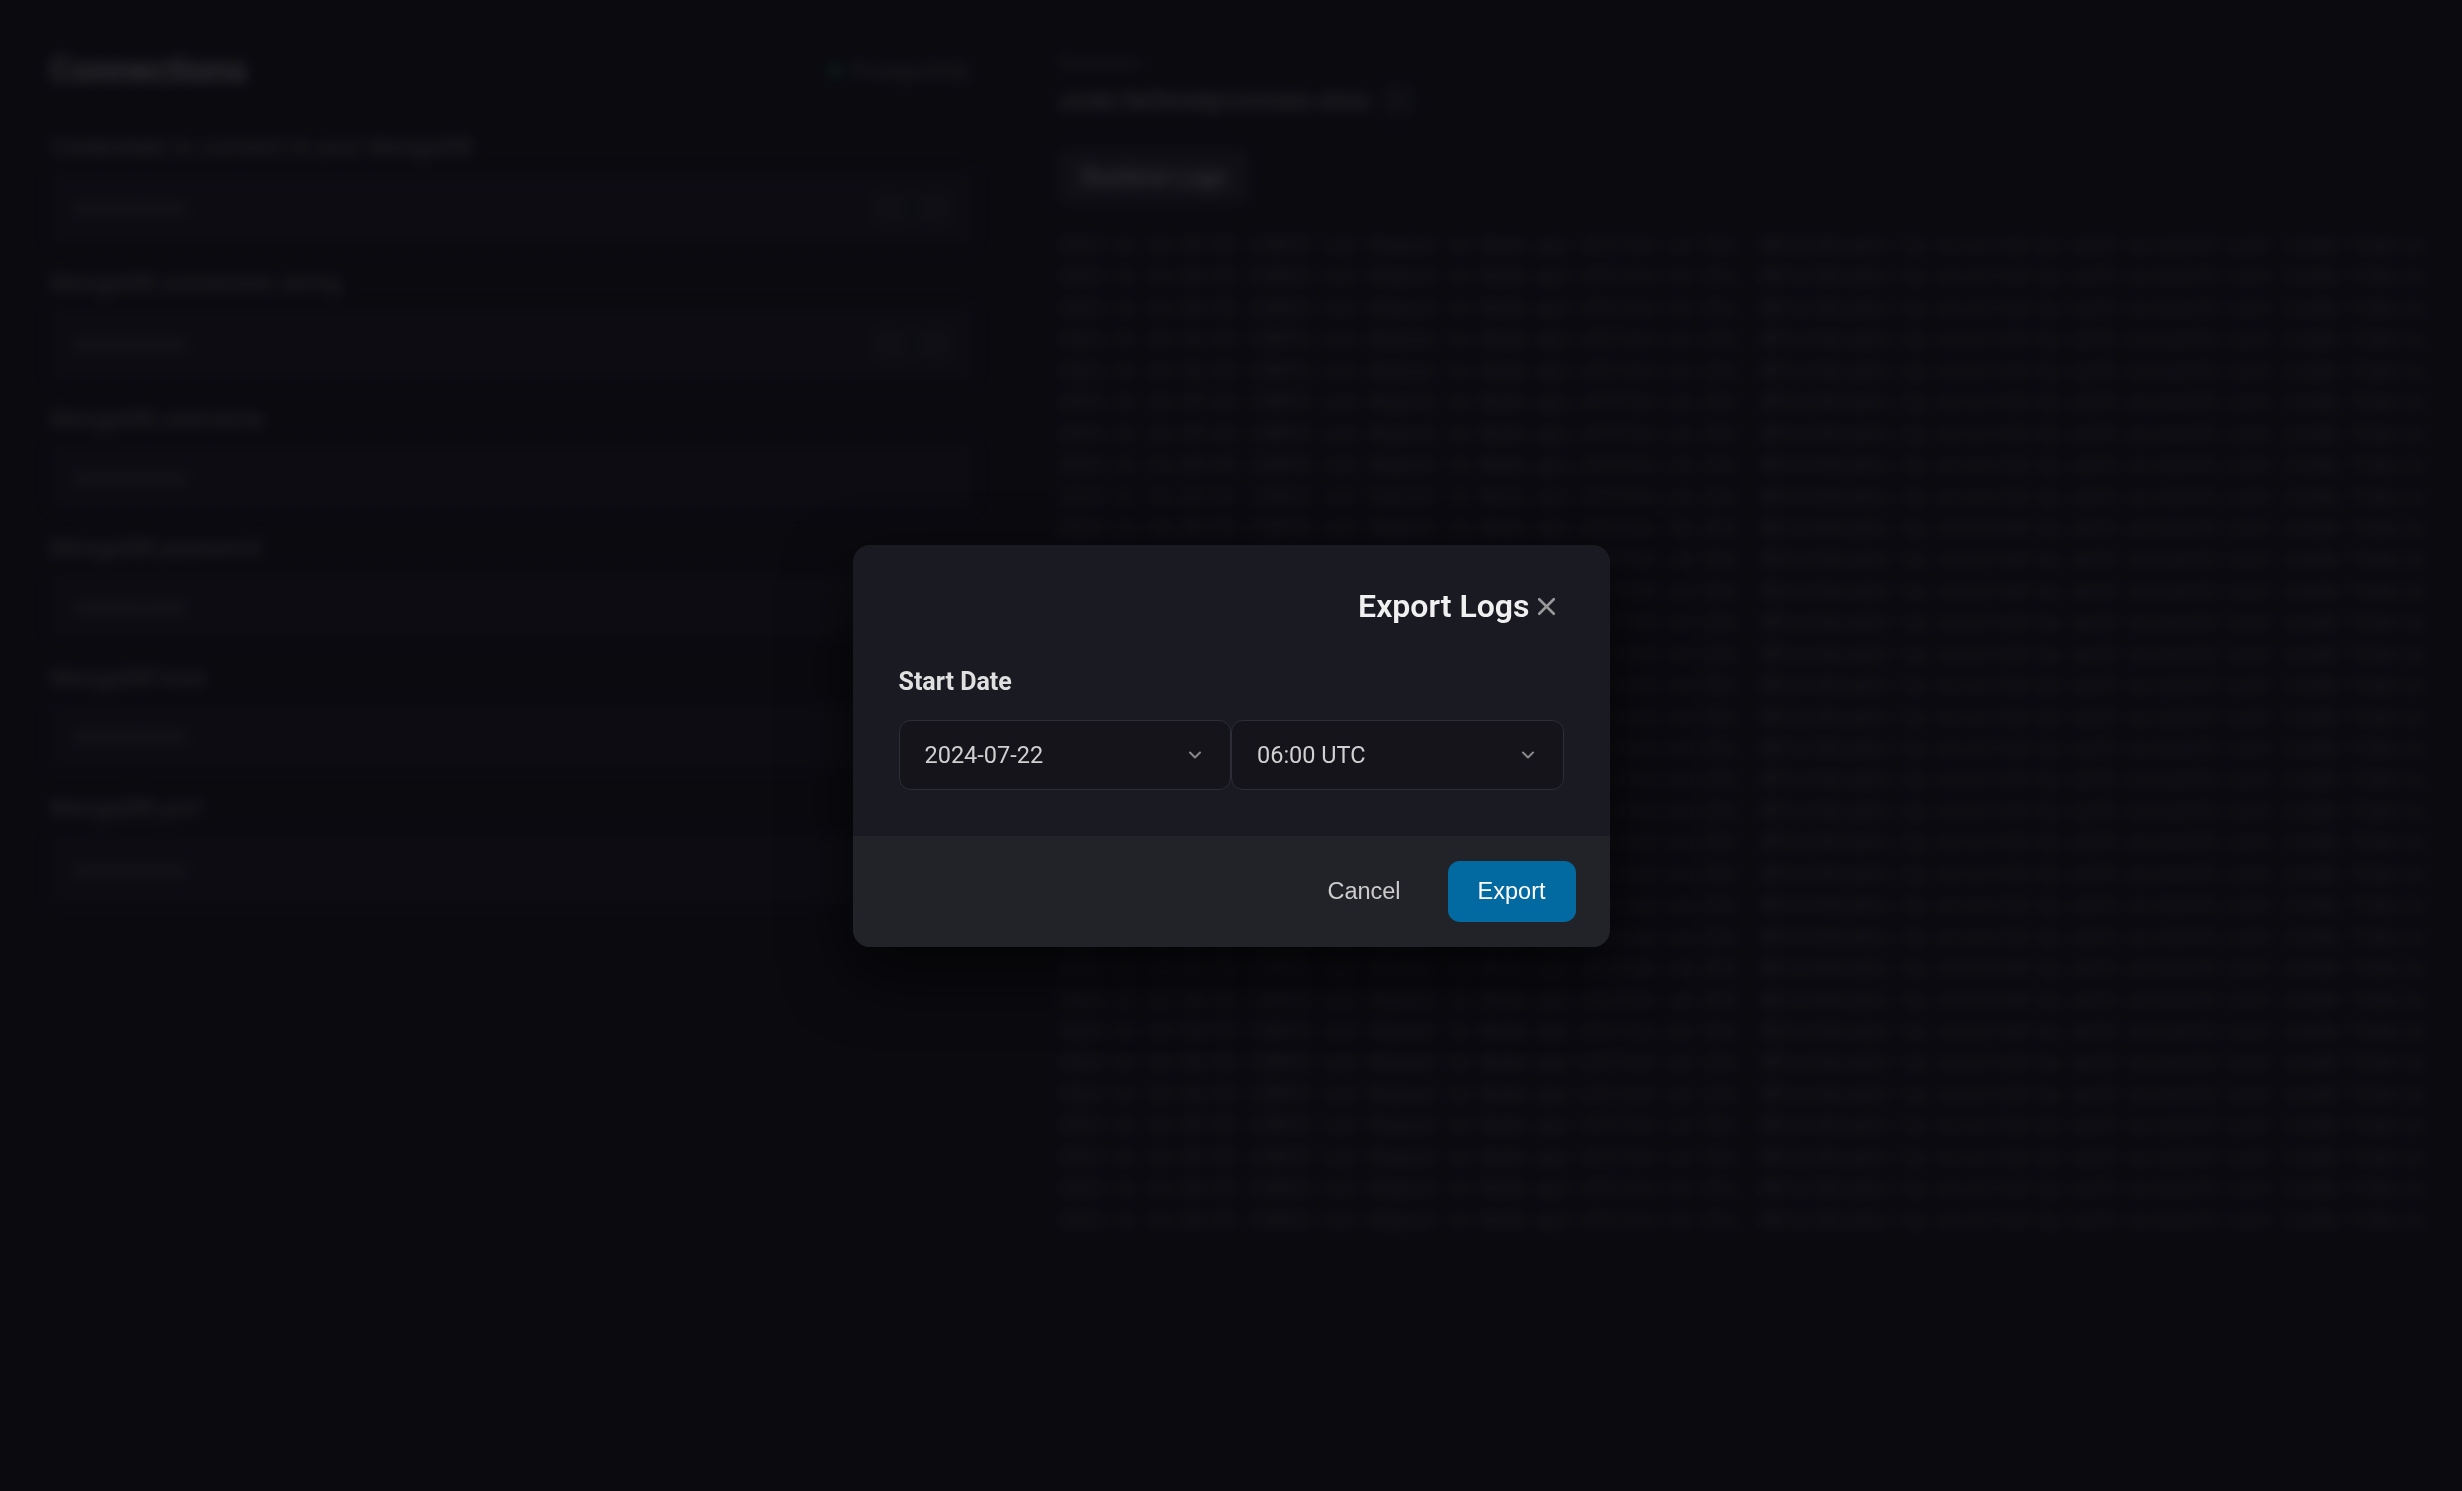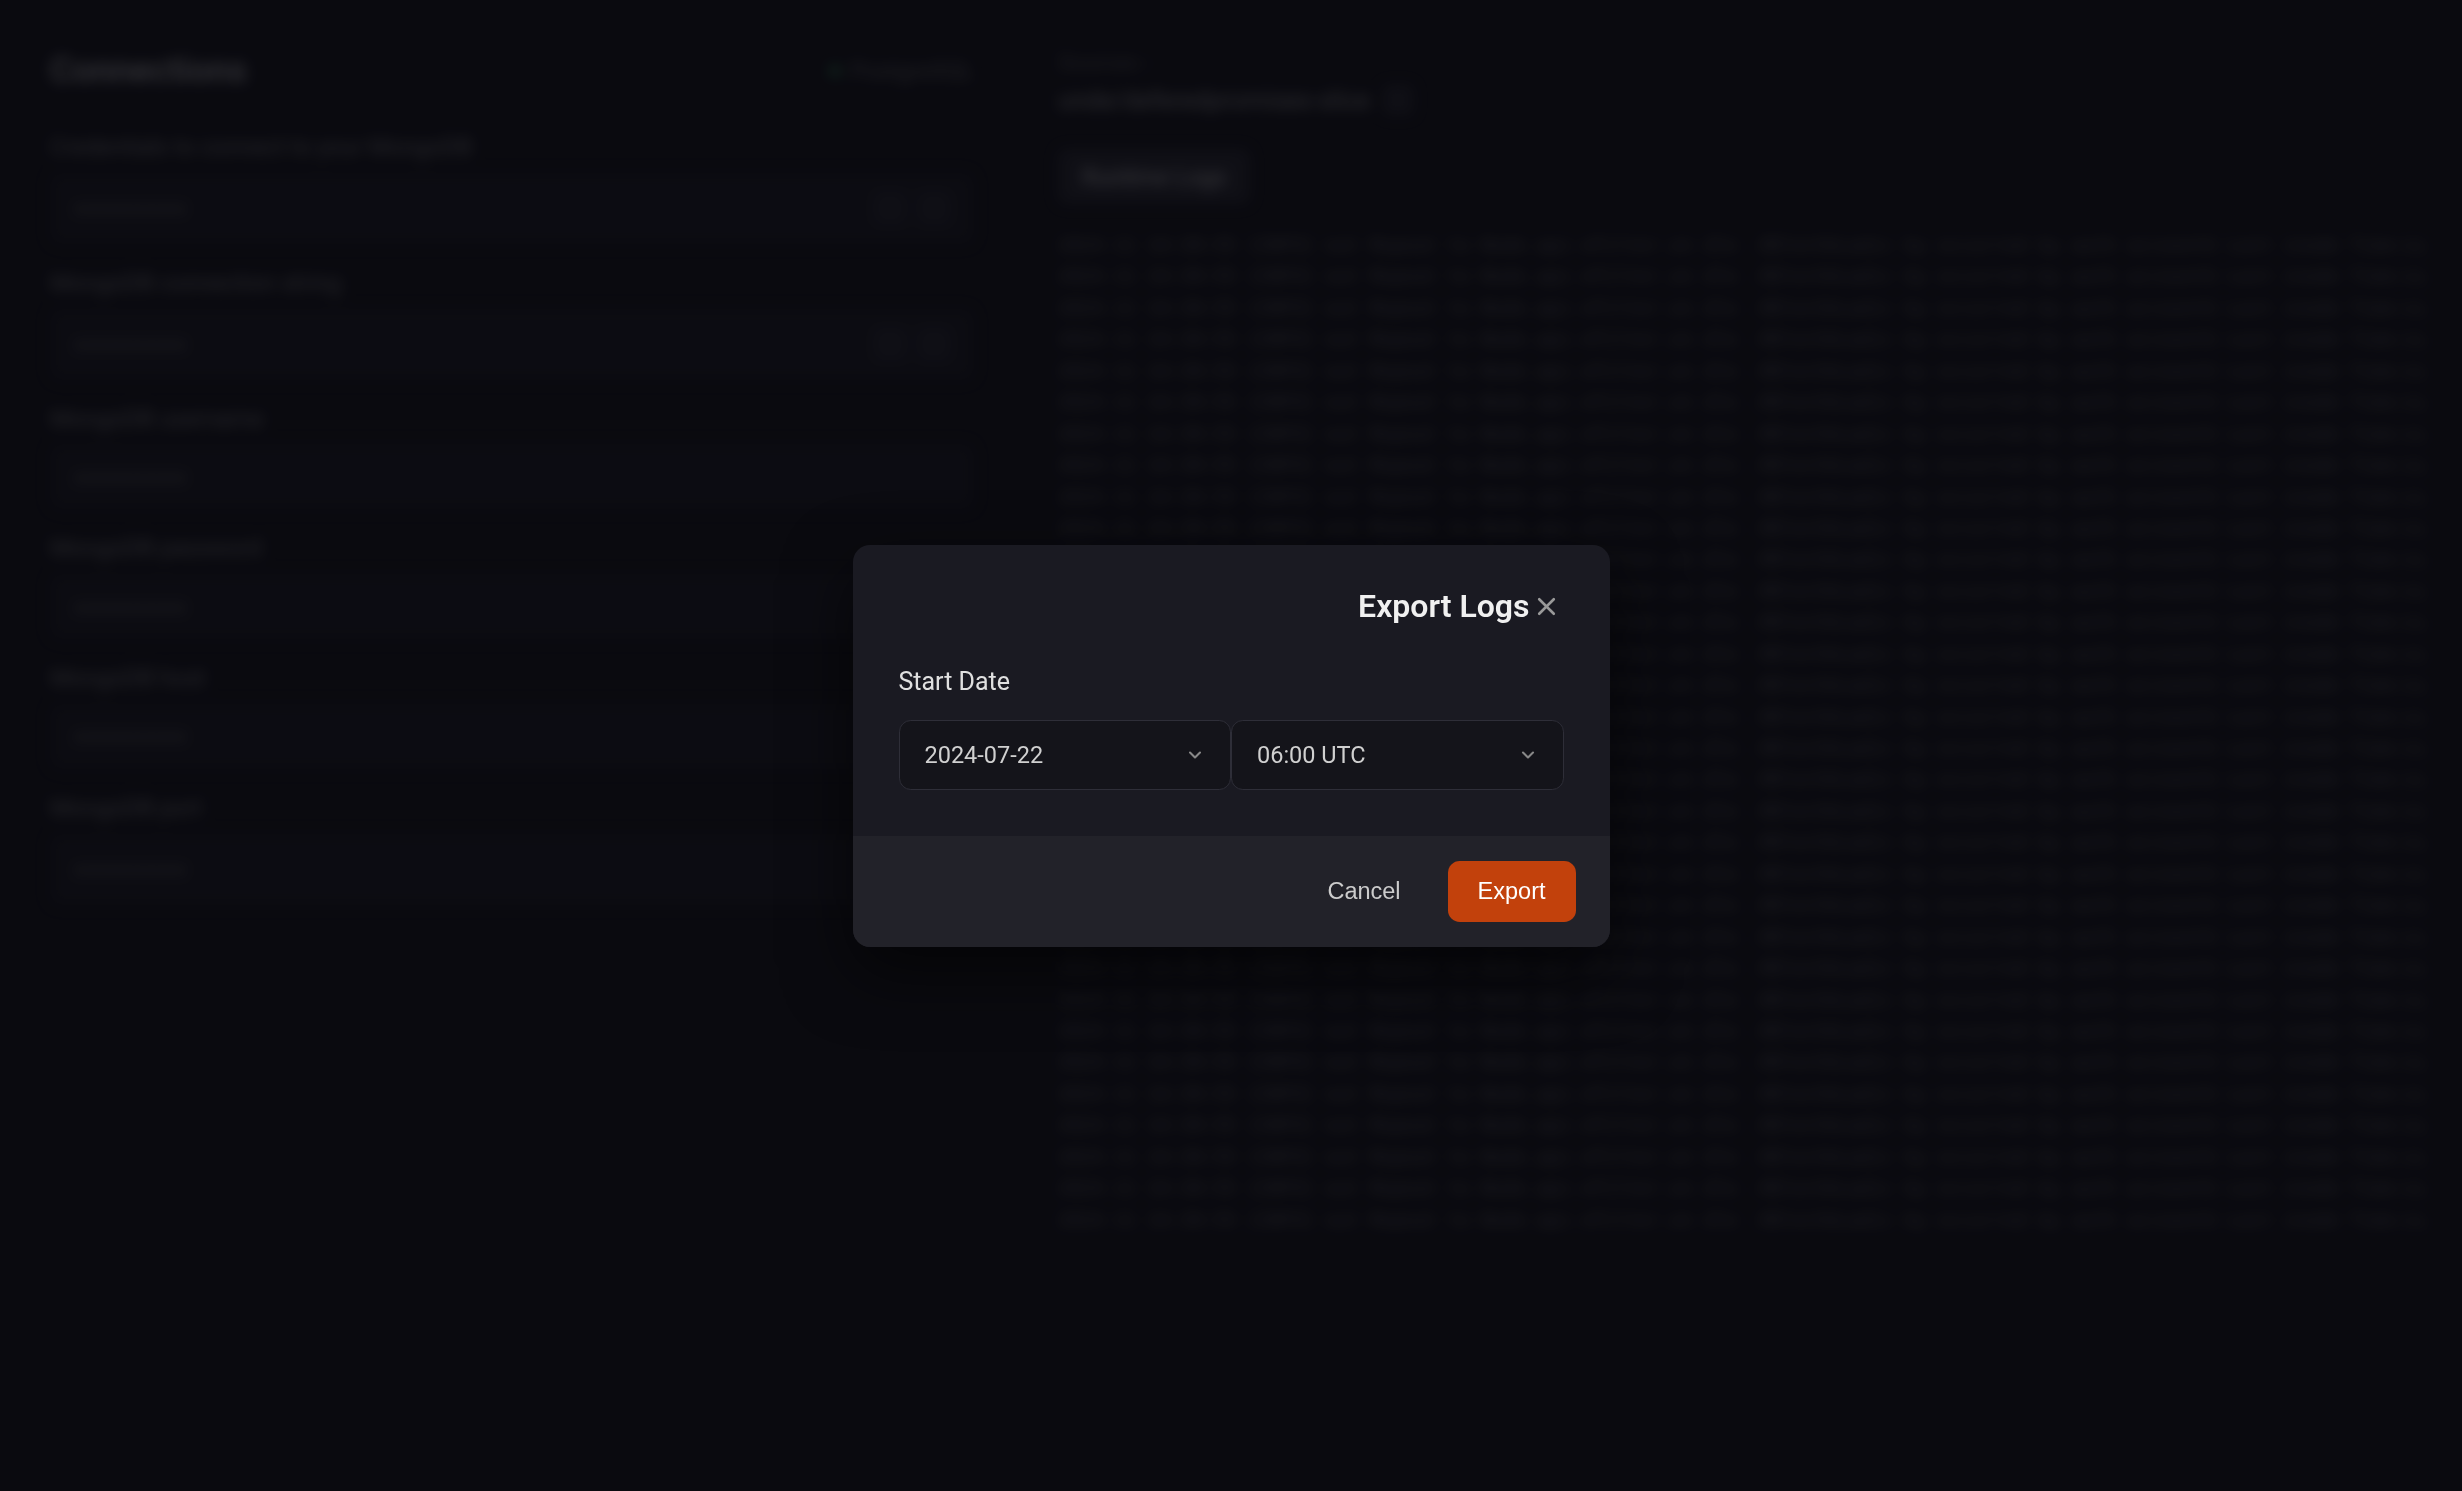--- a/index.html
+++ b/index.html
@@ -190,21 +190,21 @@
       color: #999;
     }
     
     .close-btn svg {
       width: 25px;
       height: 25px;
     }
     
     .form-label {
       font-size: 25px;
-      font-weight: 400;
+      font-weight: 700;
       color: #e0e0e0;
       margin-bottom: 23.5px;
     }
     
     .select-row {
       display: flex;
     }
     
     .select {
       flex: 1;
@@ -242,21 +242,21 @@
       border: none;
       cursor: pointer;
     }
     
     .btn-cancel {
       background: transparent;
       color: #ccc;
     }
     
     .btn-export {
-      background: #c2410c;
+      background: #0369a1;
       color: #fff;
     }
     
     .edit-icon-box {
       width: 30px;
       height: 30px;
       background: #2a2a33;
       border-radius: 5px;
     }
   </style>

